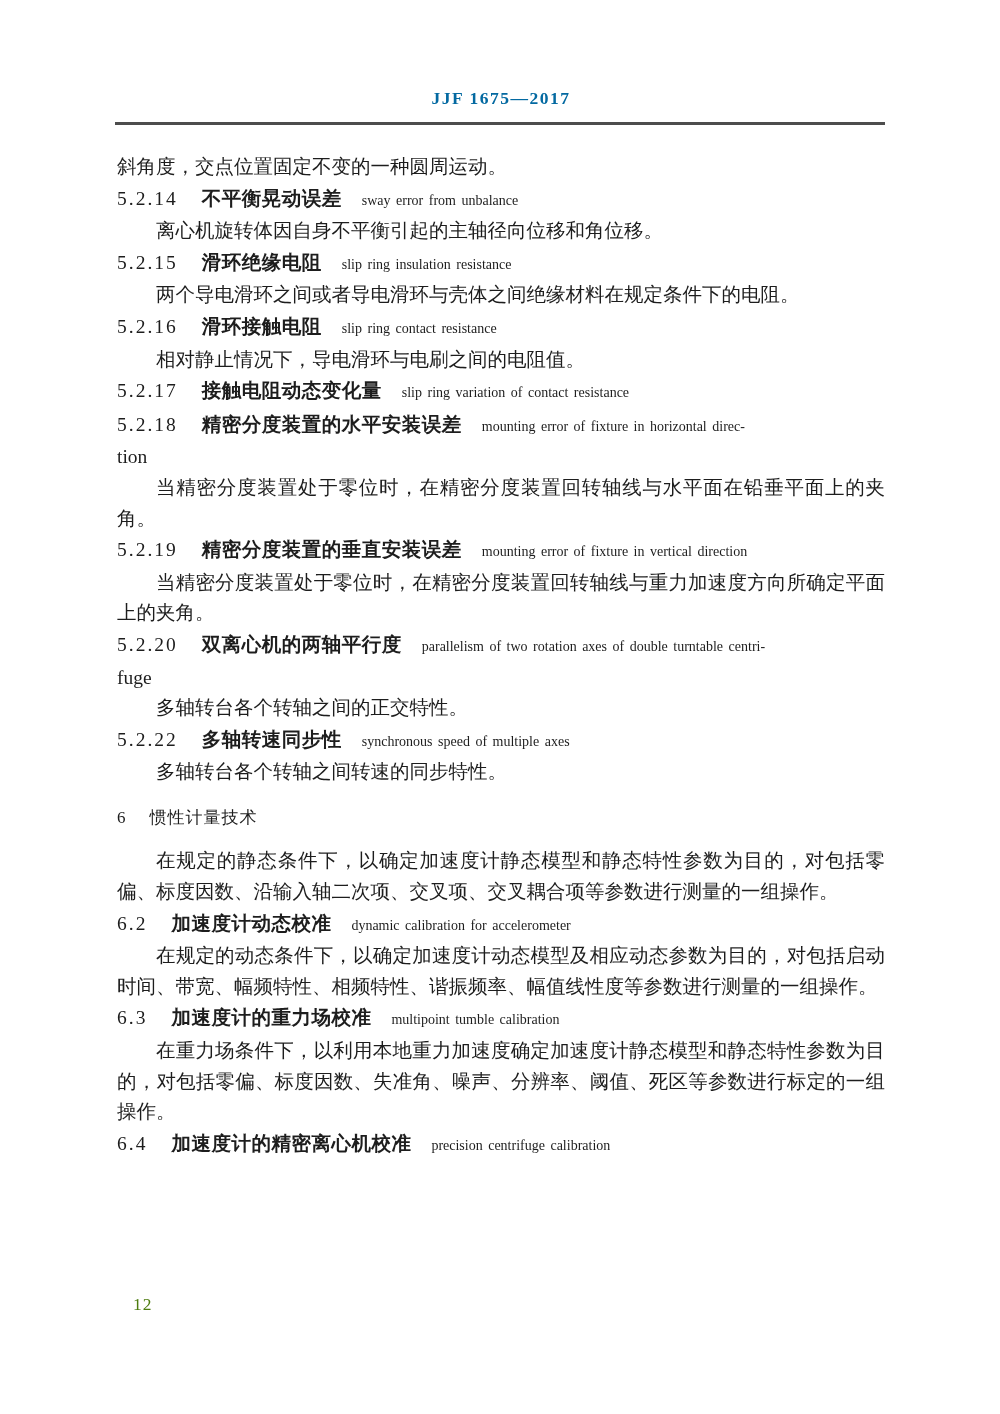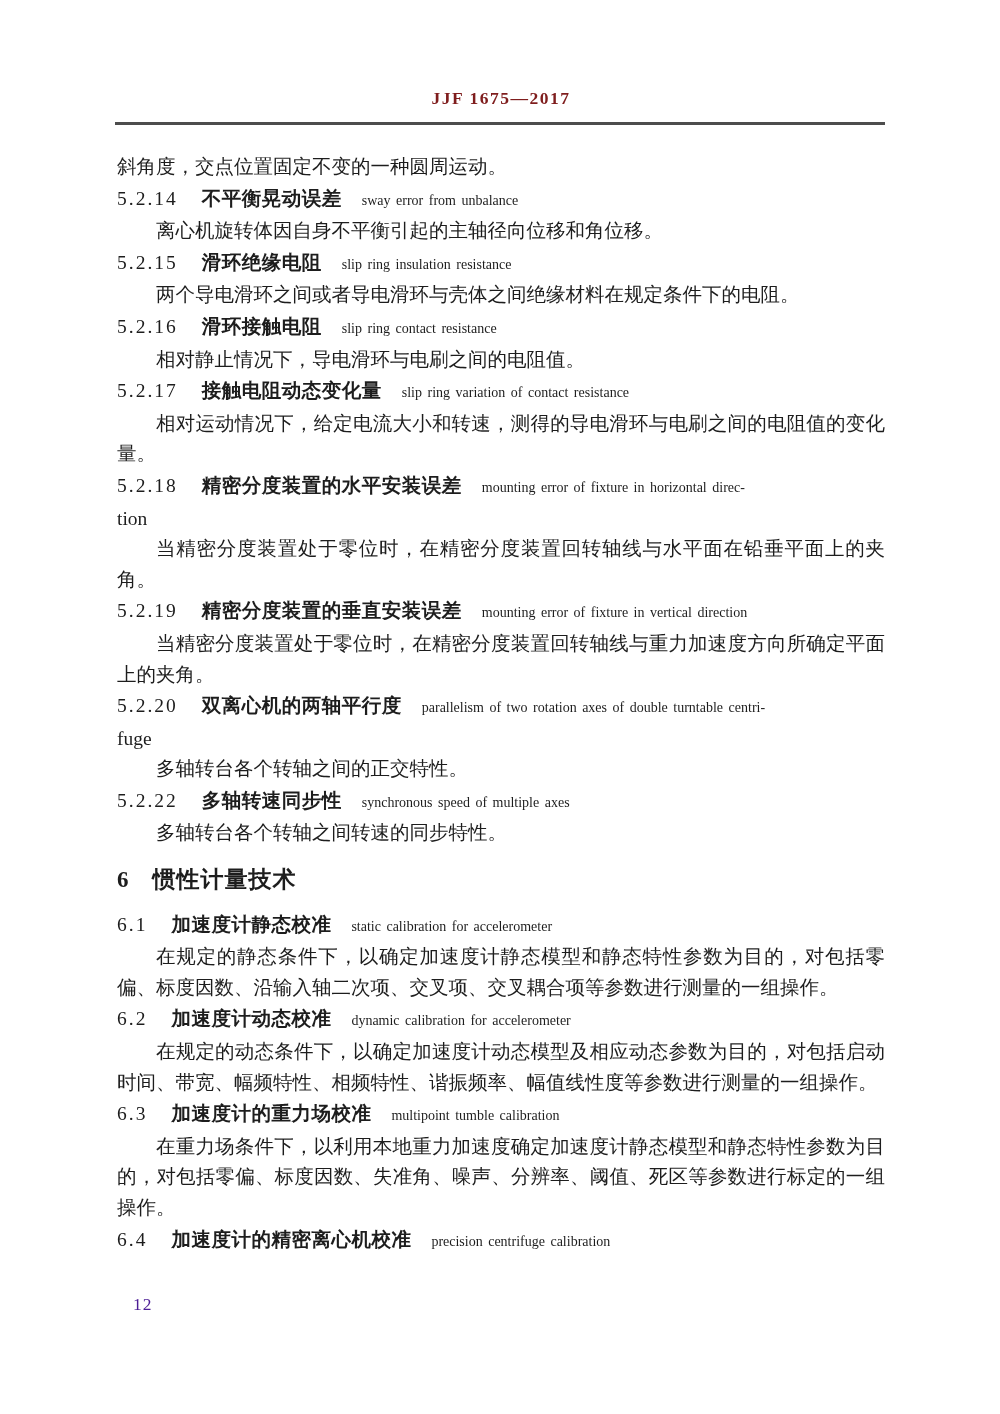--- a/index.html
+++ b/index.html
@@ -18,21 +18,21 @@
   }
   .doc-header {
     position: absolute;
     top: 88px;
     left: 117px;
     width: 768px;
     text-align: center;
     font-weight: bold;
     font-size: 17.5px;
     letter-spacing: 1.5px;
-    color: #7f1d1d;
+    color: #0369a1;
   }
   .header-rule {
     position: absolute;
     top: 122px;
     left: 115px;
     width: 770px;
     height: 3px;
     background: #4d4d4d;
   }
   .doc-body {
@@ -56,71 +56,69 @@
     font-family: "Liberation Sans", "DejaVu Sans", sans-serif;
     font-weight: bold;
     letter-spacing: 0.5px;
     margin-right: 20px;
   }
   .term-en {
     font-size: 14px;
     word-spacing: 2px;
   }
   .section-heading {
-    font-size: 23px;
-    font-weight: bold;
+    font-size: 17px;
+    font-weight: normal;
     margin: 15px 0 13px 0 !important;
     white-space: nowrap;
   }
   .section-heading .clause-num {
     font-family: "Liberation Serif", "DejaVu Serif", serif;
     letter-spacing: 0;
     margin-right: 24px;
   }
   .section-heading .heading-zh {
     font-family: "Liberation Sans", "DejaVu Sans", sans-serif;
     letter-spacing: 1px;
   }
   .page-footer {
     position: absolute;
     top: 1294px;
     left: 133px;
     font-size: 17.5px;
     letter-spacing: 1px;
-    color: #4c1d95;
+    color: #4d7c0f;
   }
 </style>
 </head>
 <body>
 
 <div class="page">
   <div class="doc-header">JJF 1675—2017</div>
   <div class="header-rule"></div>
   <div class="doc-body">
       <p class="para-plain">斜角度，交点位置固定不变的一种圆周运动。</p>
       <p class="para-term"><span class="clause-num">5.2.14</span><span class="term-zh">不平衡晃动误差</span><span class="term-en">sway error from unbalance</span></p>
       <p class="para-def">离心机旋转体因自身不平衡引起的主轴径向位移和角位移。</p>
       <p class="para-term"><span class="clause-num">5.2.15</span><span class="term-zh">滑环绝缘电阻</span><span class="term-en">slip ring insulation resistance</span></p>
       <p class="para-def">两个导电滑环之间或者导电滑环与壳体之间绝缘材料在规定条件下的电阻。</p>
       <p class="para-term"><span class="clause-num">5.2.16</span><span class="term-zh">滑环接触电阻</span><span class="term-en">slip ring contact resistance</span></p>
       <p class="para-def">相对静止情况下，导电滑环与电刷之间的电阻值。</p>
       <p class="para-term"><span class="clause-num">5.2.17</span><span class="term-zh">接触电阻动态变化量</span><span class="term-en">slip ring variation of contact resistance</span></p>
-      <p class="para-def">相对运动情况下，给定电流大小和转速，测得的导电滑环与电刷之间的电阻值的变化量。</p>
       <p class="para-term"><span class="clause-num">5.2.18</span><span class="term-zh">精密分度装置的水平安装误差</span><span class="term-en">mounting error of fixture in horizontal direc-</span></p>
       <p class="para-plain">tion</p>
       <p class="para-def">当精密分度装置处于零位时，在精密分度装置回转轴线与水平面在铅垂平面上的夹角。</p>
       <p class="para-term"><span class="clause-num">5.2.19</span><span class="term-zh">精密分度装置的垂直安装误差</span><span class="term-en">mounting error of fixture in vertical direction</span></p>
       <p class="para-def">当精密分度装置处于零位时，在精密分度装置回转轴线与重力加速度方向所确定平面上的夹角。</p>
       <p class="para-term"><span class="clause-num">5.2.20</span><span class="term-zh">双离心机的两轴平行度</span><span class="term-en">parallelism of two rotation axes of double turntable centri-</span></p>
       <p class="para-plain">fuge</p>
       <p class="para-def">多轴转台各个转轴之间的正交特性。</p>
       <p class="para-term"><span class="clause-num">5.2.22</span><span class="term-zh">多轴转速同步性</span><span class="term-en">synchronous speed of multiple axes</span></p>
       <p class="para-def">多轴转台各个转轴之间转速的同步特性。</p>
       <p class="section-heading"><span class="clause-num">6</span><span class="heading-zh">惯性计量技术</span></p>
-      <p class="para-term"><span class="clause-num">6.1</span><span class="term-zh">加速度计静态校准</span><span class="term-en">static calibration for accelerometer</span></p>
       <p class="para-def">在规定的静态条件下，以确定加速度计静态模型和静态特性参数为目的，对包括零偏、标度因数、沿输入轴二次项、交叉项、交叉耦合项等参数进行测量的一组操作。</p>
       <p class="para-term"><span class="clause-num">6.2</span><span class="term-zh">加速度计动态校准</span><span class="term-en">dynamic calibration for accelerometer</span></p>
       <p class="para-def">在规定的动态条件下，以确定加速度计动态模型及相应动态参数为目的，对包括启动时间、带宽、幅频特性、相频特性、谐振频率、幅值线性度等参数进行测量的一组操作。</p>
       <p class="para-term"><span class="clause-num">6.3</span><span class="term-zh">加速度计的重力场校准</span><span class="term-en">multipoint tumble calibration</span></p>
       <p class="para-def">在重力场条件下，以利用本地重力加速度确定加速度计静态模型和静态特性参数为目的，对包括零偏、标度因数、失准角、噪声、分辨率、阈值、死区等参数进行标定的一组操作。</p>
       <p class="para-term"><span class="clause-num">6.4</span><span class="term-zh">加速度计的精密离心机校准</span><span class="term-en">precision centrifuge calibration</span></p>
     </div>
   <div class="page-footer">12</div>
 </div>
 

